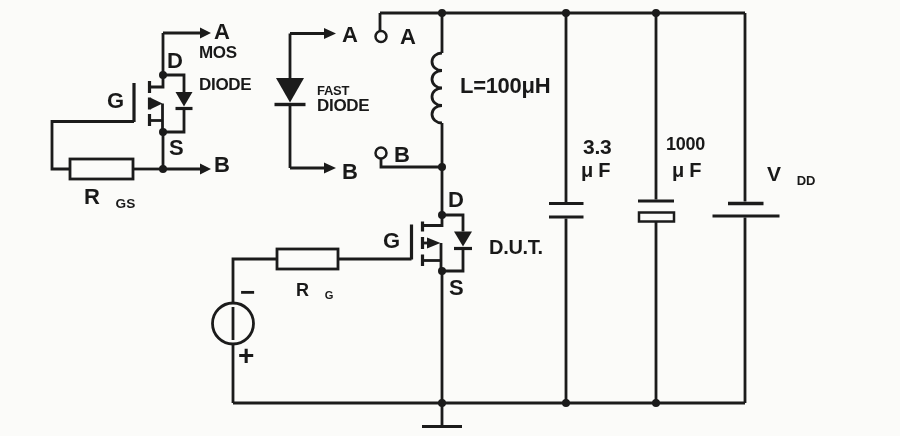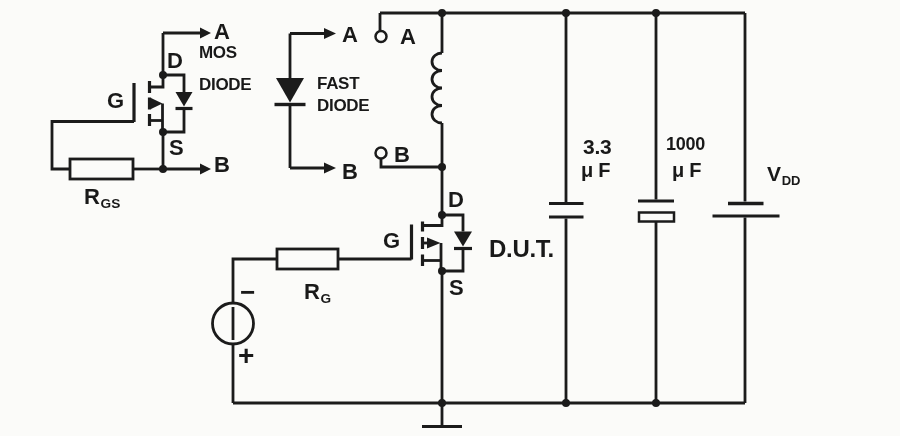--- a/index.html
+++ b/index.html
@@ -16,21 +16,21 @@
     font-weight:bold;
     color:#191919;
     line-height:1;
     letter-spacing:-0.3px;
     white-space:nowrap;
   }
   .sub{
     font-size:0.62em;
     position:relative;
     top:0.28em;
-    margin-left:1px;
+    margin-left:16px;
     letter-spacing:0;
   }
 </style>
 </head>
 <body>
 
 <div class="stage">
 
   <svg class="wires" width="900" height="436" viewBox="0 0 900 436" fill="none" stroke="#1b1b1b" stroke-width="2.8" stroke-linecap="butt" stroke-linejoin="miter">
 
@@ -175,31 +175,32 @@
   <span class="lbl" style="left:214px;top:21px;font-size:22px">A</span>
   <span class="lbl" style="left:167px;top:50px;font-size:22px">D</span>
   <span class="lbl" style="left:199px;top:44px;font-size:17px">MOS</span>
   <span class="lbl" style="left:199px;top:76px;font-size:17px">DIODE</span>
   <span class="lbl" style="left:107px;top:90px;font-size:22px">G</span>
   <span class="lbl" style="left:169px;top:137px;font-size:22px">S</span>
   <span class="lbl" style="left:214px;top:154px;font-size:22px">B</span>
   <span class="lbl" style="left:84px;top:186px;font-size:22px"><span>R</span><span class="sub">GS</span></span>
 
   <span class="lbl" style="left:342px;top:24px;font-size:22px">A</span>
-  <span class="lbl" style="left:317px;top:75px;font-size:17px">FAST</span>
+  <span class="lbl" style="left:317px;top:84px;font-size:13px">FAST</span>
   <span class="lbl" style="left:317px;top:97px;font-size:17px">DIODE</span>
   <span class="lbl" style="left:342px;top:161px;font-size:22px">B</span>
 
   <span class="lbl" style="left:400px;top:26px;font-size:22px">A</span>
+  <span class="lbl" style="left:460px;top:75px;font-size:22px">L=100μH</span>
   <span class="lbl" style="left:394px;top:144px;font-size:22px">B</span>
   <span class="lbl" style="left:448px;top:189px;font-size:22px">D</span>
   <span class="lbl" style="left:383px;top:230px;font-size:22px">G</span>
-  <span class="lbl" style="left:489px;top:237px;font-size:24px">D.U.T.</span>
+  <span class="lbl" style="left:489px;top:237px;font-size:20px">D.U.T.</span>
   <span class="lbl" style="left:449px;top:277px;font-size:22px">S</span>
-  <span class="lbl" style="left:304px;top:281px;font-size:22px"><span>R</span><span class="sub">G</span></span>
+  <span class="lbl" style="left:296px;top:281px;font-size:18px"><span>R</span><span class="sub">G</span></span>
   <span class="lbl" style="left:240px;top:279px;font-size:26px">−</span>
   <span class="lbl" style="left:238px;top:342px;font-size:28px">+</span>
   <span class="lbl" style="left:583px;top:136px;font-size:21px">3.3</span>
   <span class="lbl" style="left:581px;top:160px;font-size:20px">μ F</span>
   <span class="lbl" style="left:666px;top:135px;font-size:18px">1000</span>
   <span class="lbl" style="left:672px;top:160px;font-size:20px">μ F</span>
   <span class="lbl" style="left:767px;top:163px;font-size:21px"><span>V</span><span class="sub">DD</span></span>
 
 </div>
 

